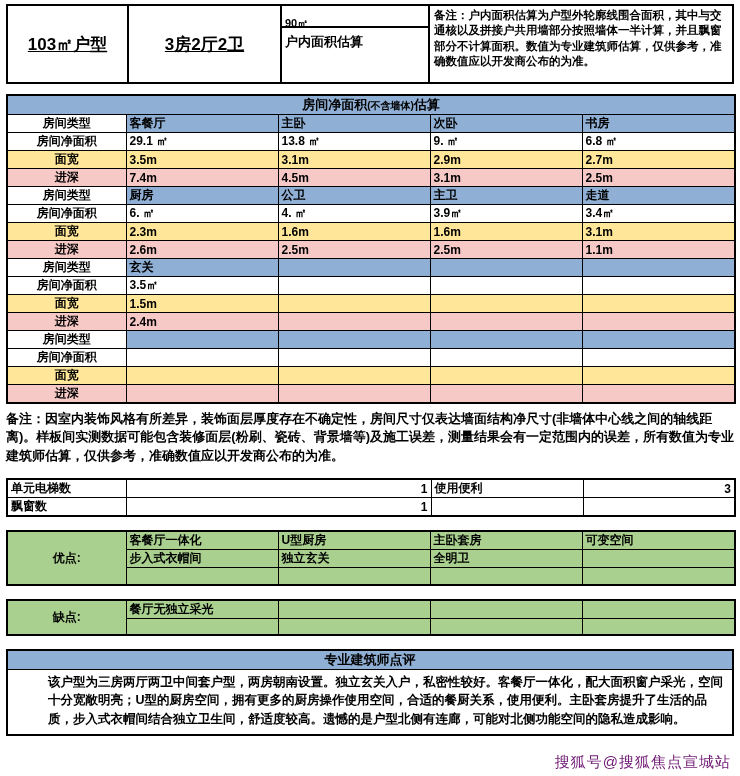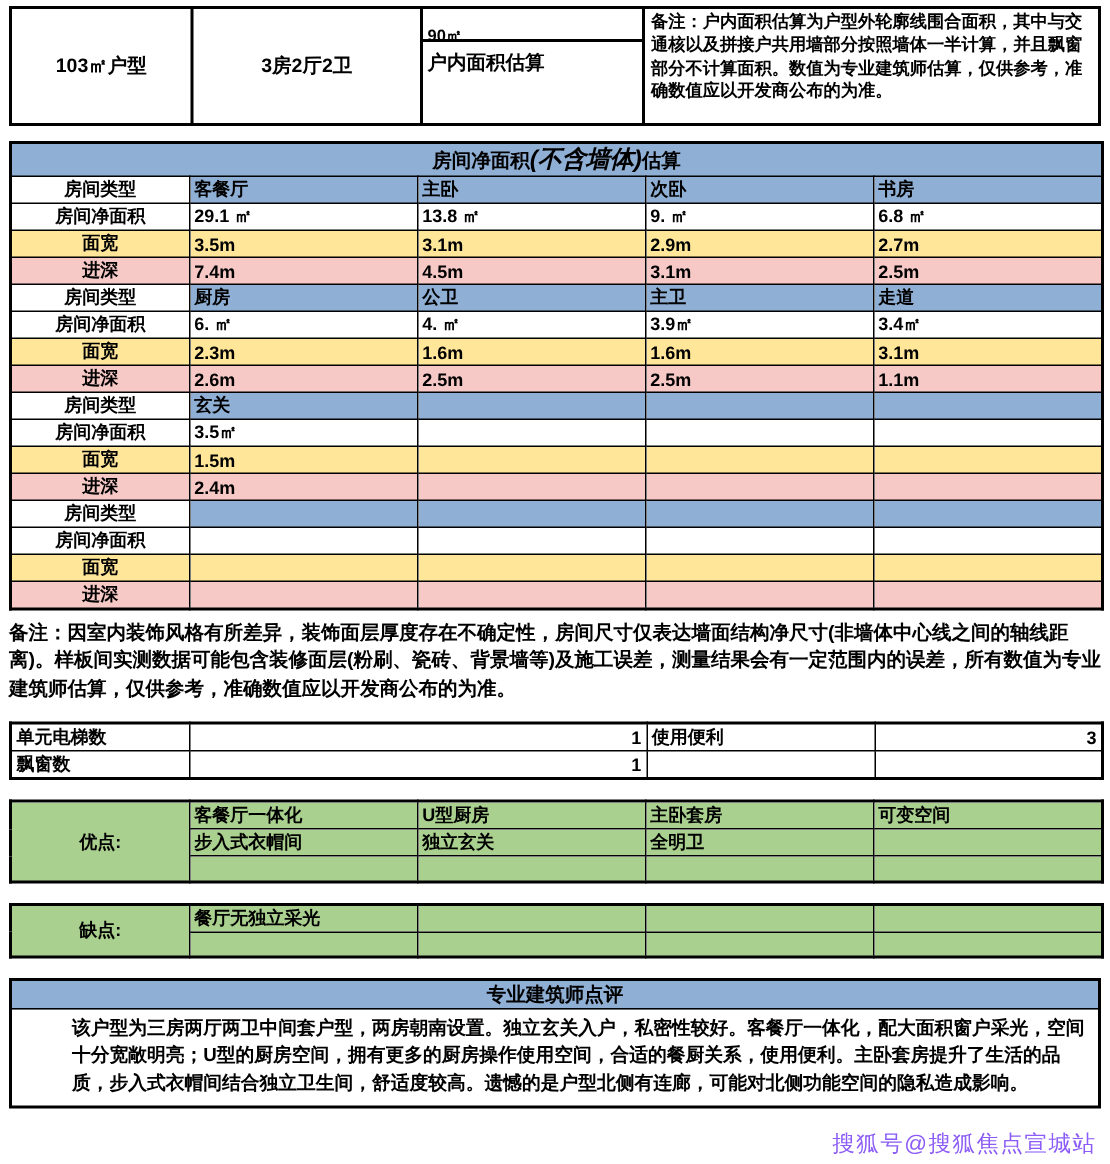--- a/index.html
+++ b/index.html
@@ -11,51 +11,51 @@
     width:740px;height:776px;background:#fff;position:relative;overflow:hidden;
     font-family:"Liberation Sans","DejaVu Sans",sans-serif;
     font-weight:bold;color:#000;
   }
   .sheet{position:absolute;left:6px;top:4px;width:728px;}
 
   
   .top-table{display:grid;grid-template-columns:119px 153px 148px 1fr;border:2px solid #000;height:80px;background:#fff;}
   .top-table>div{border-left:2px solid #000;overflow:hidden;}
   .top-table>div:first-child{border-left:none;}
-  .cell-center{display:flex;align-items:center;justify-content:center;font-size:13px;text-align:center;}
+  .cell-center{display:flex;align-items:center;justify-content:center;font-size:17px;text-align:center;text-decoration:underline;}
   .col-split{display:flex;flex-direction:column;}
   .area-val{height:20px;border-bottom:2px solid #000;font-size:11px;padding:10px 3px;}
   .area-lbl{flex:1;font-size:13px;padding:5px 3px;}
   .top-note{font-size:11.5px;line-height:1.34;padding:2px 4px;}
 
   
   table{border-collapse:collapse;table-layout:fixed;width:728px;border:2px solid #000;background:#fff;}
   td{border:1px solid #000;font-size:12px;padding:0 3px;overflow:hidden;white-space:nowrap;height:16px;}
   .title-td{background:var(--blue);text-align:center;font-size:13px;height:19px;}
-  .title-sub{font-size:16px;font-style:italic;}
+  .title-sub{font-size:10px;}
   .lbl{text-align:center;}
   .r-type td.val{background:var(--blue);}
   .r-width td{background:var(--yellow);}
   .r-depth td{background:var(--pink);}
   .mt10{margin-top:10px;}
   .mt13{margin-top:13px;}
 
   .note-block{margin:6px 0 0 0;font-size:13px;line-height:1.42;}
 
   .an-table td{height:17px;}
   .an-table td.num{text-align:right;}
 
   .green-table td{background:var(--green);height:17px;}
   .green-table td.side-lbl{text-align:center;vertical-align:middle;}
 
   .review{border:2px solid #000;margin-top:13px;background:#fff;}
   .review-title{background:var(--blue);border-bottom:1px solid #000;text-align:center;font-size:13px;padding:0 0;}
   .review-body{padding:3px 5px 6px 5px;font-size:12.5px;line-height:1.45;min-height:64px;margin-left:35px;}
 
-  .watermark{position:absolute;right:9px;bottom:4px;font-size:15px;color:#8b5cf6;font-weight:normal;letter-spacing:1px;}
+  .watermark{position:absolute;right:9px;bottom:4px;font-size:15px;color:#701a75;font-weight:normal;letter-spacing:1px;}
 </style>
 </head>
 <body>
 
 <div class="sheet">
 
   <div class="top-table">
     <div class="cell-center">103㎡户型</div>
     <div class="cell-center">3房2厅2卫</div>
     <div class="col-split">

